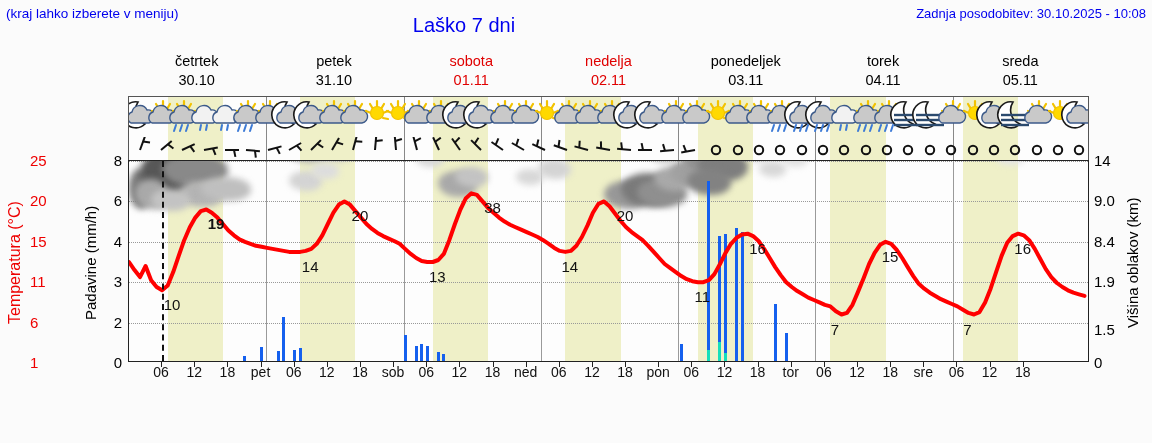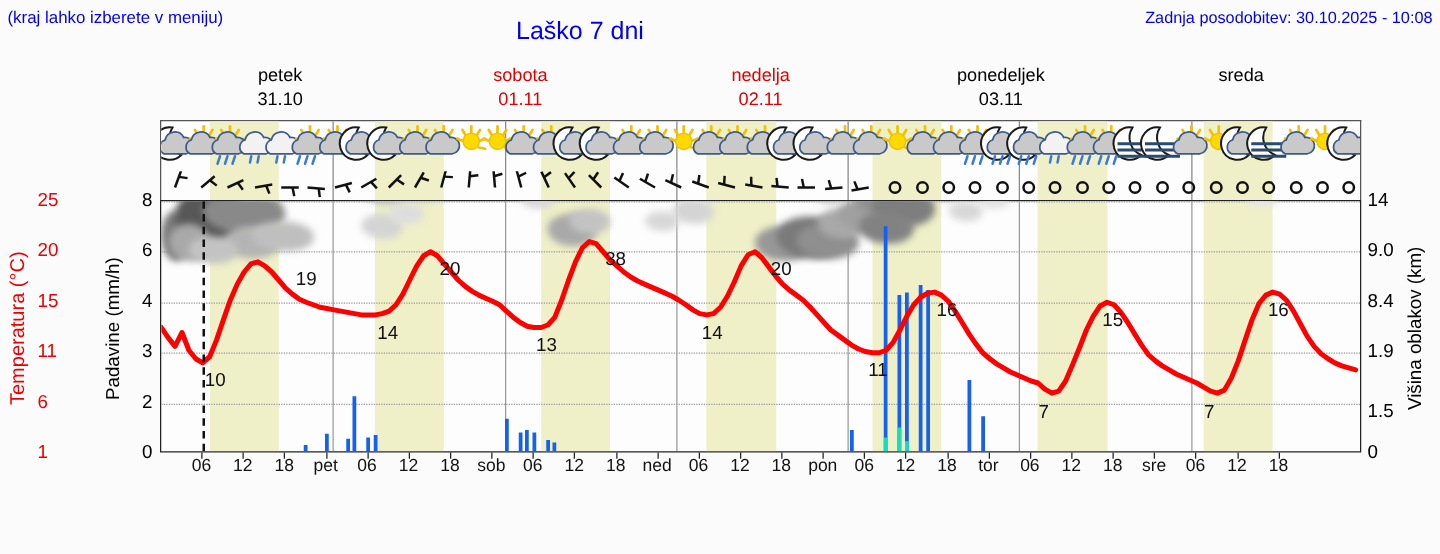--- a/index.html
+++ b/index.html
@@ -100,38 +100,47 @@
   #legend { left:0; top:386px; width:1152px; height:44px; }
 </style>
 </head>
 <body>
 
 <div class="abs" id="subtitle-note">(kraj lahko izberete v meniju)</div>
 <div class="abs" id="page-title">Laško 7 dni</div>
 <div class="abs" id="last-update">Zadnja posodobitev: 30.10.2025 - 10:08</div>
 
 <div class="abs" id="day-header">
+    <div class="day-col">
+      <div>četrtek</div>
+      <div>30.10</div>
+    </div>
     <div class="day-col">
       <div>petek</div>
       <div>31.10</div>
     </div>
     <div class="day-col weekend">
       <div>sobota</div>
       <div>01.11</div>
     </div>
     <div class="day-col weekend">
       <div>nedelja</div>
       <div>02.11</div>
     </div>
     <div class="day-col">
       <div>ponedeljek</div>
       <div>03.11</div>
     </div>
     <div class="day-col">
+      <div>torek</div>
+      <div>04.11</div>
+    </div>
+    <div class="day-col">
       <div>sreda</div>
+      <div>05.11</div>
     </div>
   </div>
 
 <div class="abs" id="icon-strip">
   <div id="icon-bands">
       <div class="band" style="left: 38.6609px; width: 55.2299px;"></div>
       <div class="band" style="left: 171.213px; width: 55.2299px;"></div>
       <div class="band" style="left: 303.764px; width: 55.2299px;"></div>
       <div class="band" style="left: 436.316px; width: 55.2299px;"></div>
       <div class="band" style="left: 568.868px; width: 55.2299px;"></div>
@@ -832,21 +841,21 @@
     <div class="rain-bar" style="left: 611.533px; width: 3.03764px; height: 129.28px;"></div>
     <div class="rain-bar" style="left: 644.671px; width: 3.03764px; height: 56.56px;"></div>
     <div class="rain-bar" style="left: 655.717px; width: 3.03764px; height: 28.28px;"></div>
     <div class="shower-bar" style="left: 578.395px; width: 3.03764px; height: 11.11px;"></div>
     <div class="shower-bar" style="left: 589.441px; width: 3.03764px; height: 19.19px;"></div>
     <div class="shower-bar" style="left: 594.964px; width: 3.03764px; height: 8.08px;"></div>
     <svg id="temp-svg" width="961" height="202">
       <path d="M0.0 101.0 L5.5 109.1 L11.0 116.1 L16.6 105.0 L22.1 119.2 L27.6 126.0 L33.1 129.3 L38.7 124.4 L44.2 111.1 L49.7 94.9 L55.2 79.2 L60.8 66.3 L66.3 56.6 L71.8 50.1 L77.3 48.5 L82.8 51.7 L88.4 56.6 L93.9 63.0 L99.4 69.5 L104.9 74.3 L110.5 78.4 L116.0 80.8 L121.5 82.8 L127.0 84.8 L132.6 85.8 L138.1 86.9 L143.6 87.9 L149.1 88.9 L154.6 89.9 L160.2 90.9 L165.7 90.9 L171.2 90.9 L176.7 89.9 L182.3 87.9 L187.8 82.8 L193.3 74.3 L198.8 63.0 L204.4 51.7 L209.9 43.6 L215.4 40.4 L220.9 43.6 L226.4 50.1 L232.0 56.6 L237.5 63.0 L243.0 67.9 L248.5 71.9 L254.1 75.1 L259.6 77.6 L265.1 80.0 L270.6 82.8 L276.1 87.9 L281.7 92.9 L287.2 97.0 L292.7 100.0 L298.2 101.0 L303.8 101.0 L309.3 99.0 L314.8 92.9 L320.3 79.2 L325.9 63.0 L331.4 48.5 L336.9 37.2 L342.4 32.3 L347.9 33.9 L353.5 40.4 L359.0 46.9 L364.5 51.7 L370.0 56.6 L375.6 60.6 L381.1 63.8 L386.6 66.3 L392.1 68.7 L397.7 71.1 L403.2 73.5 L408.7 76.0 L414.2 79.2 L419.7 82.8 L425.3 86.9 L430.8 89.9 L436.3 90.9 L441.8 89.9 L447.4 84.8 L452.9 76.0 L458.4 64.6 L463.9 51.7 L469.5 42.8 L475.0 40.4 L480.5 45.2 L486.0 52.5 L491.5 59.8 L497.1 66.3 L502.6 71.1 L508.1 75.1 L513.6 79.2 L519.2 84.8 L524.7 90.9 L530.2 97.0 L535.7 103.0 L541.3 107.1 L546.8 111.1 L552.3 115.1 L557.8 118.2 L563.3 120.2 L568.9 121.2 L574.4 121.2 L579.9 119.2 L585.4 113.1 L591.0 103.0 L596.5 91.9 L602.0 82.8 L607.5 76.8 L613.1 73.5 L618.6 72.7 L624.1 75.1 L629.6 80.0 L635.1 87.9 L640.7 97.0 L646.2 106.1 L651.7 114.1 L657.2 121.2 L662.8 126.0 L668.3 130.1 L673.8 133.3 L679.3 136.6 L684.9 139.0 L690.4 141.4 L695.9 143.8 L701.4 145.4 L706.9 150.3 L712.5 153.5 L718.0 151.9 L723.5 143.8 L729.0 130.9 L734.6 117.2 L740.1 103.0 L745.6 91.9 L751.1 83.8 L756.6 80.8 L762.2 82.8 L767.7 88.9 L773.2 97.0 L778.7 106.1 L784.3 115.1 L789.8 122.8 L795.3 127.7 L800.8 131.7 L806.4 134.9 L811.9 138.2 L817.4 140.6 L822.9 143.0 L828.4 145.4 L834.0 148.7 L839.5 151.9 L845.0 153.5 L850.5 151.1 L856.1 141.4 L861.6 127.7 L867.1 111.1 L872.6 94.9 L878.2 81.8 L883.7 75.1 L889.2 72.7 L894.7 74.3 L900.2 79.2 L905.8 87.9 L911.3 98.0 L916.8 108.1 L922.3 116.1 L927.9 122.0 L933.4 126.0 L938.9 129.3 L944.4 131.7 L950.0 133.3 L955.5 134.9 " fill="none" stroke="#ff0000" stroke-width="4" stroke-linejoin="round" stroke-linecap="round"></path>
     </svg>
     <div class="tlabel" style="left: 43.1379px; top: 135.28px;">10</div>
-    <div class="tlabel" style="left: 116px; top: 54.48px;">19</div>
+    <div class="tlabel" style="left: 87px; top: 54.48px; font-weight: bold;">19</div>
     <div class="tlabel" style="left: 181.213px; top: 96.9px;">14</div>
     <div class="tlabel" style="left: 230.92px; top: 46.4px;">20</div>
     <div class="tlabel" style="left: 308.241px; top: 107px;">13</div>
     <div class="tlabel" style="left: 363.471px; top: 38.32px;">38</div>
     <div class="tlabel" style="left: 440.793px; top: 96.9px;">14</div>
     <div class="tlabel" style="left: 496.023px; top: 46.4px;">20</div>
     <div class="tlabel" style="left: 573.345px; top: 127.2px;">11</div>
     <div class="tlabel" style="left: 628.575px; top: 78.72px;">16</div>
     <div class="tlabel" style="left: 705.897px; top: 159.52px;">7</div>
     <div class="tlabel" style="left: 761.126px; top: 86.8px;">15</div>

